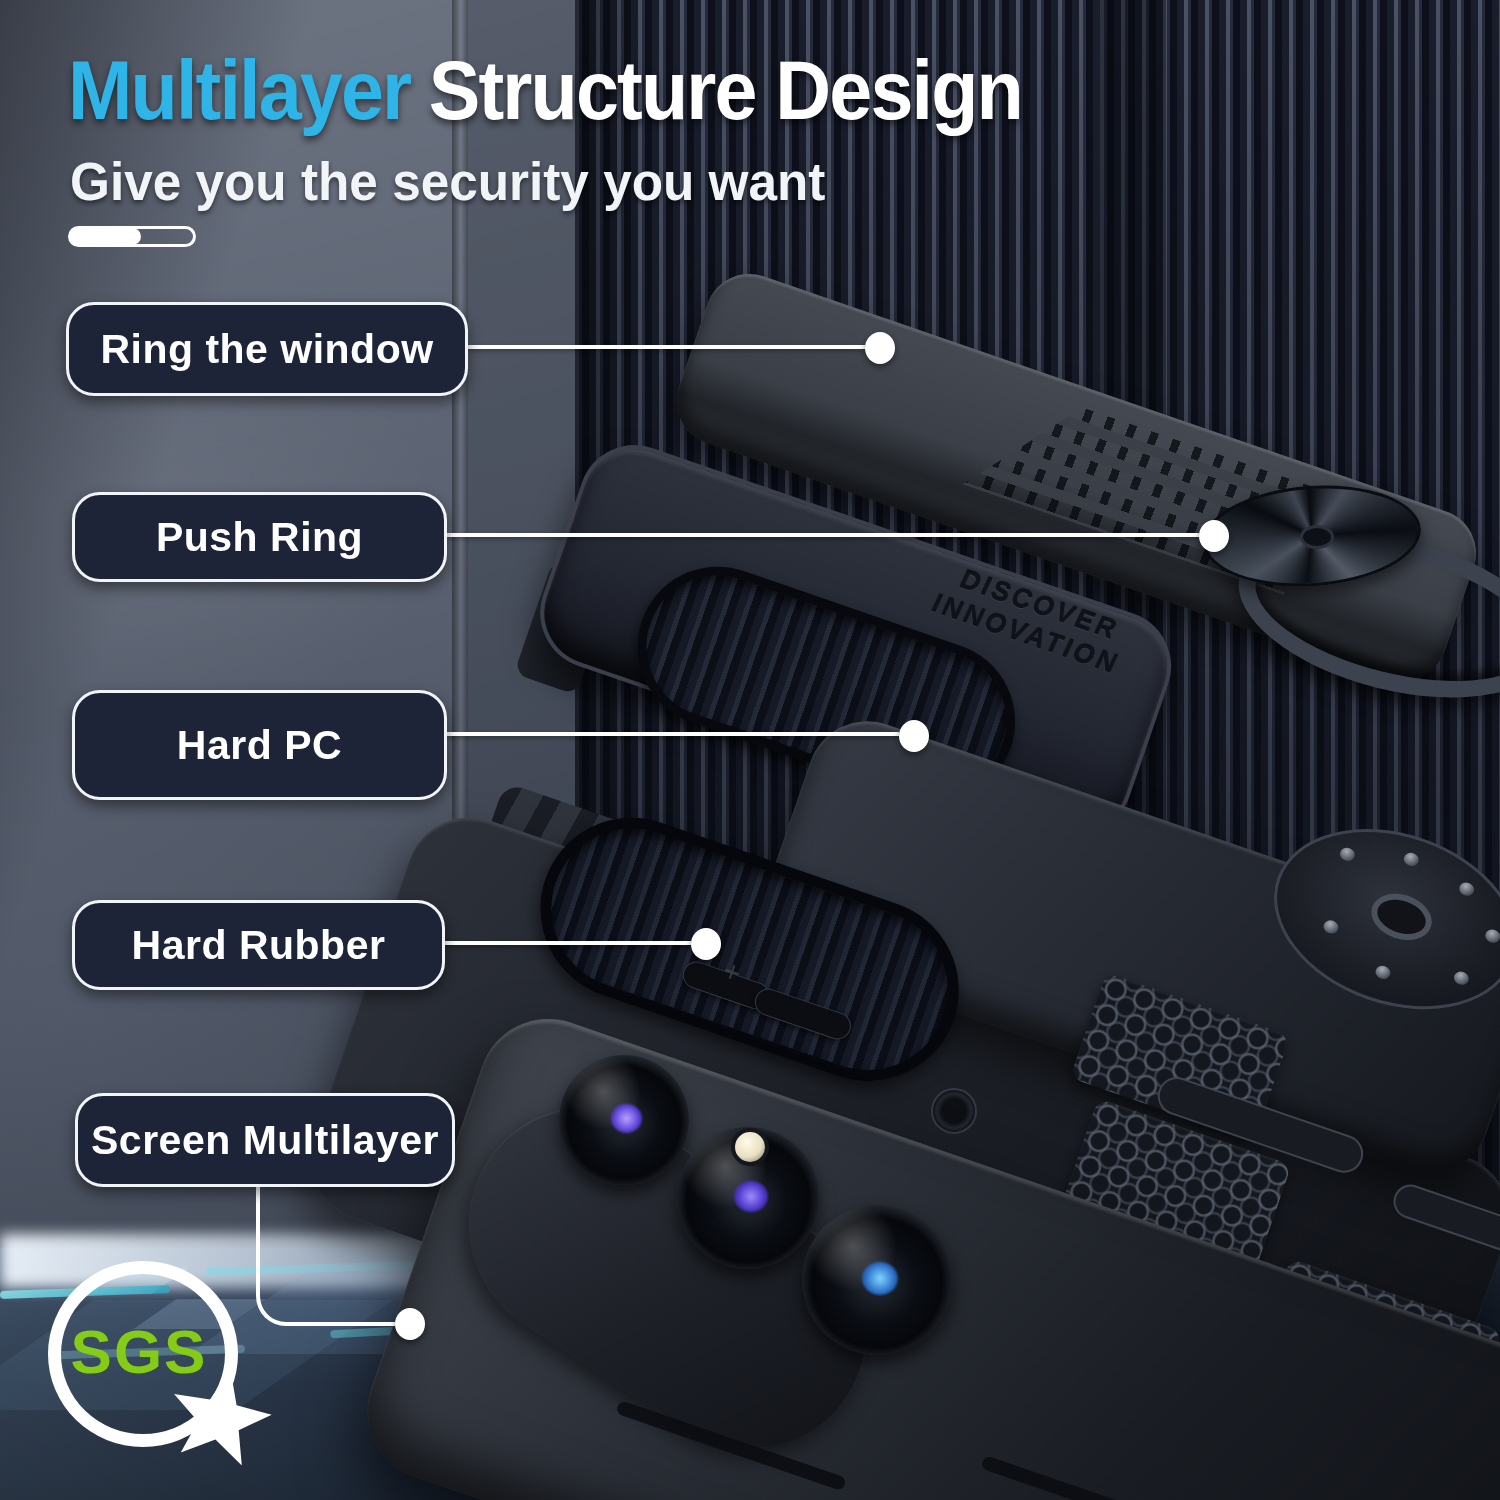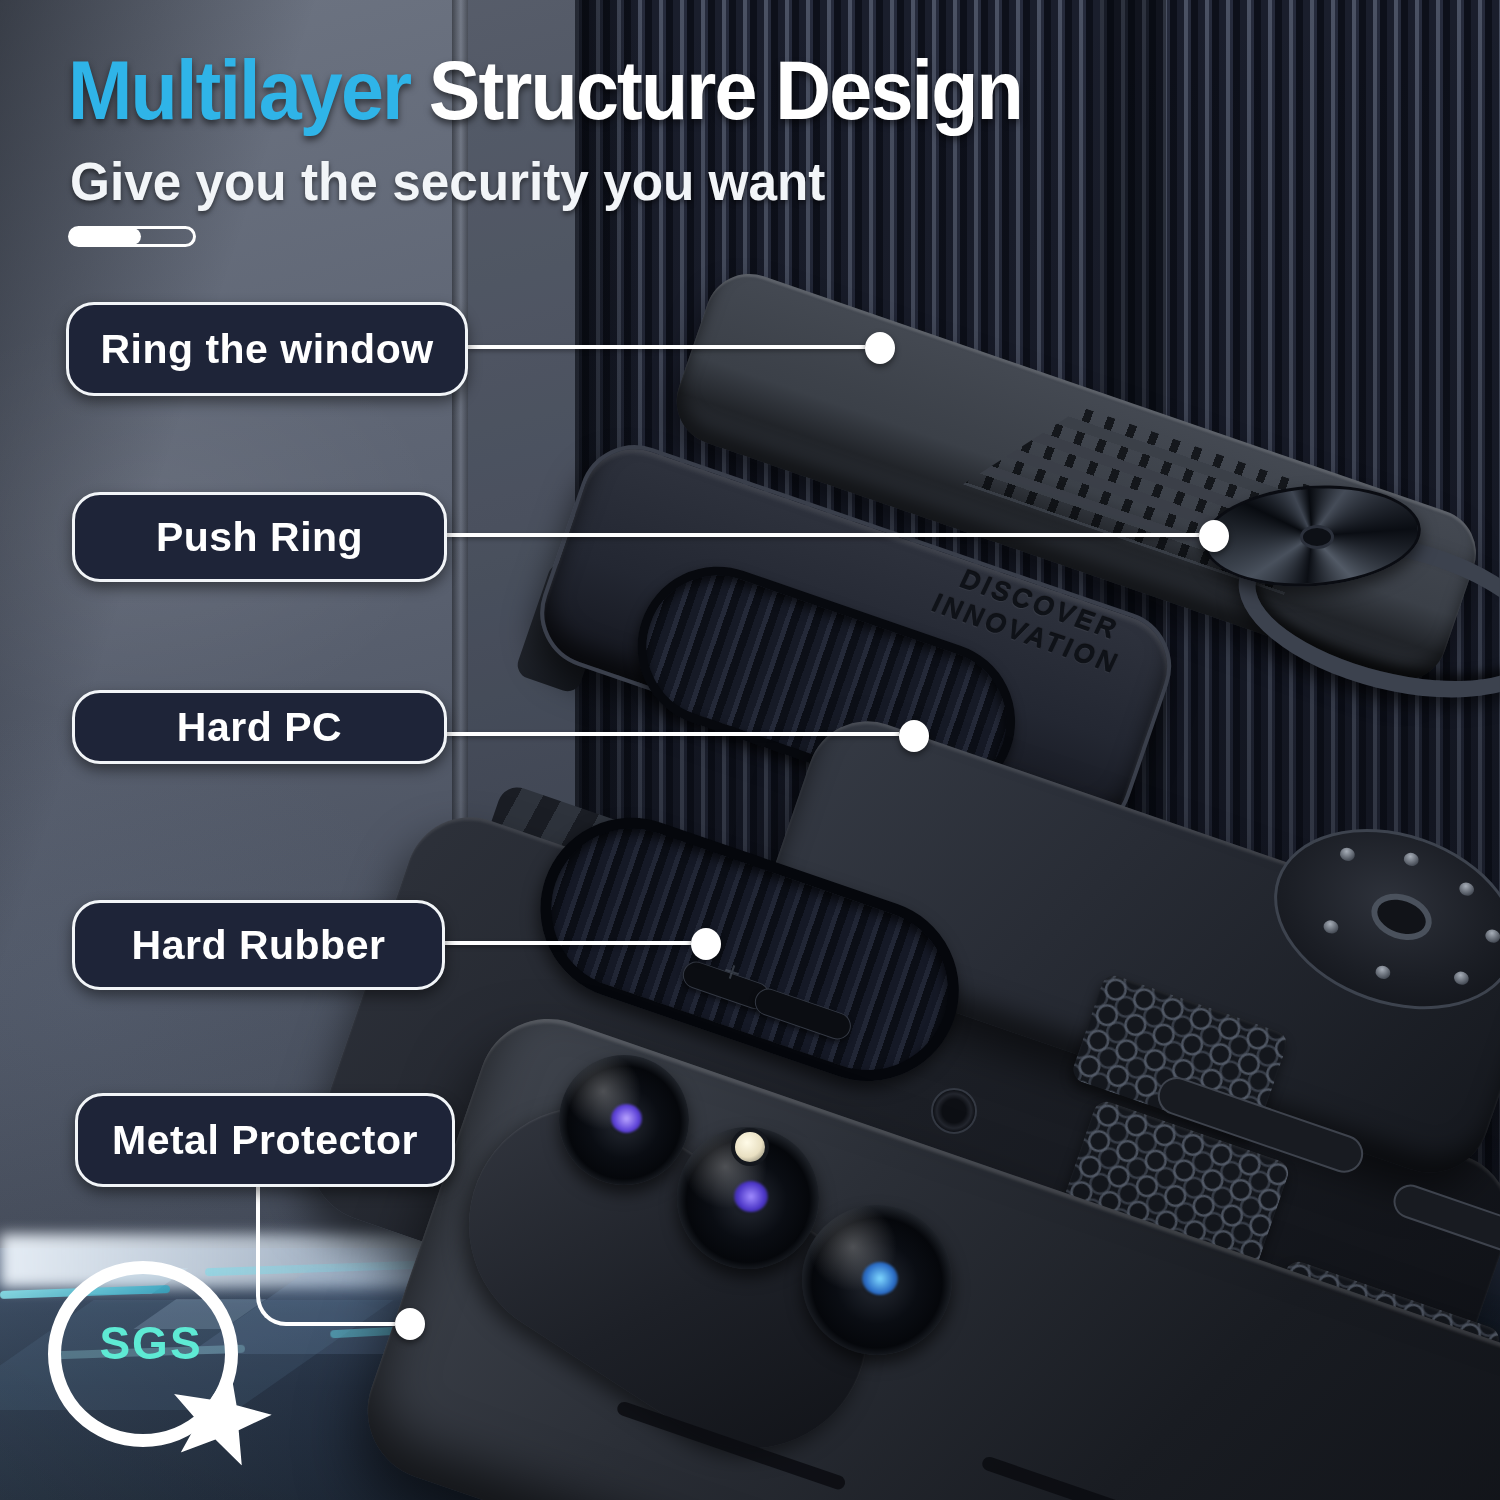--- a/index.html
+++ b/index.html
@@ -169,22 +169,22 @@
   .title .rest{position:static;margin-left:20px;color:#ffffff;}
   .subtitle{left:70px;top:150px;z-index:45;font-size:54px;font-weight:bold;letter-spacing:0;
     color:#f2f5f8;transform:scaleX(.95);transform-origin:0 0;white-space:nowrap;
     text-shadow:0 3px 6px rgba(0,0,0,.5);}
   .progress{left:68px;top:226px;width:128px;height:21px;border:3px solid #fff;border-radius:11px;z-index:45;}
   .progress-fill{left:-1px;top:-1px;height:17px;background:#fff;border-radius:9px;}
 
   
   .sgs-circle{left:48px;top:1261px;width:190px;height:186px;border:13px solid #fff;border-radius:50%;
     z-index:42;}
-  .sgs-text{left:56px;top:1316px;width:190px;z-index:43;text-align:center;
-    color:#5eead4;font-size:46px;font-weight:bold;letter-spacing:2px;}
+  .sgs-text{left:44px;top:1316px;width:190px;z-index:43;text-align:center;
+    color:#84cc16;font-size:62px;font-weight:bold;letter-spacing:2px;}
   .sgs-star{left:168px;top:1368px;width:104px;height:100px;background:#fff;z-index:44;
     transform:rotate(12deg);
     clip-path:polygon(50% 0%,63% 34%,98% 36%,70% 58%,80% 92%,50% 72%,20% 92%,30% 58%,2% 36%,37% 34%);}
 </style>
 </head>
 <body>
 
 <div class="stage">
 
   <div class="wall-left"></div>
@@ -262,31 +262,31 @@
     <div class="callout-label" style="left:66px;top:302px;width:402px;height:94px">Ring the window</div>
     <div class="leader-line" style="left:468px;top:345px;width:397px"></div>
     <div class="callout-dot" style="left:865px;top:332px"></div>
   </div>
   <div>
     <div class="callout-label" style="left:72px;top:492px;width:375px;height:90px">Push Ring</div>
     <div class="leader-line" style="left:447px;top:533px;width:752px"></div>
     <div class="callout-dot" style="left:1199px;top:520px"></div>
   </div>
   <div>
-    <div class="callout-label" style="left:72px;top:690px;width:375px;height:74px">Hard PC</div>
+    <div class="callout-label" style="left:72px;top:690px;width:375px;height:110px">Hard PC</div>
     <div class="leader-line" style="left:447px;top:732px;width:452px"></div>
     <div class="callout-dot" style="left:899px;top:720px"></div>
   </div>
   <div>
     <div class="callout-label" style="left:72px;top:900px;width:373px;height:90px">Hard Rubber</div>
     <div class="leader-line" style="left:445px;top:941px;width:246px"></div>
     <div class="callout-dot" style="left:691px;top:928px"></div>
   </div>
   <div>
-    <div class="callout-label" style="left:75px;top:1093px;width:380px;height:94px">Metal Protector</div>
+    <div class="callout-label" style="left:75px;top:1093px;width:380px;height:94px">Screen Multilayer</div>
     <div class="leader-elbow"></div>
     <div class="callout-dot" style="left:395px;top:1308px"></div>
   </div>
 
   <h1 class="title" style="margin:0"><span class="hl">Multilayer</span><span class="rest">Structure Design</span></h1>
   <div class="subtitle">Give you the security you want</div>
   <div class="progress">
     <div class="progress-fill" style="width:58%"></div>
   </div>
 

